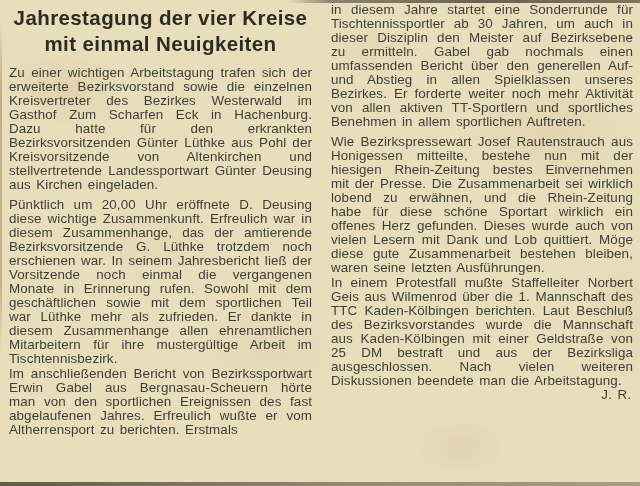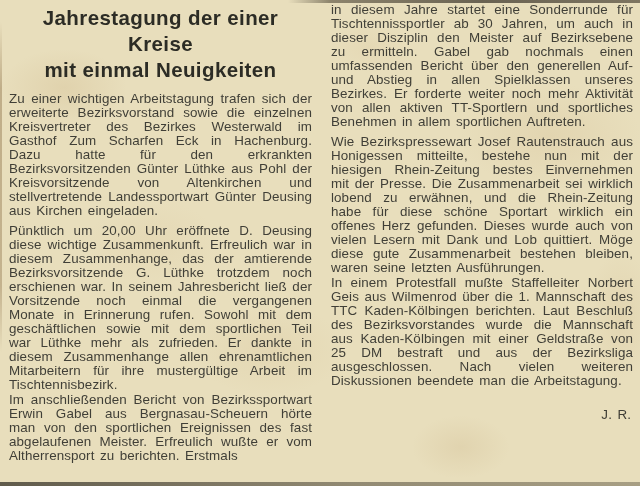--- a/index.html
+++ b/index.html
@@ -63,21 +63,20 @@
     letter-spacing: 0.1px;
     color: #403f37;
     hyphens: auto;
     -webkit-hyphens: auto;
   }
   p.body-par.gap-after { margin-bottom: 6px; }
   p.body-par.tight-after { margin-bottom: 1px; }
   .signature {
     float: right;
     padding-right: 2px;
-    margin-top: 20px;
   }
   
   .edge-top {
     position: absolute;
     top: 0;
     left: 288px;
     right: 0;
     height: 3px;
     background: linear-gradient(90deg, rgba(92,84,66,0) 0%, rgba(92,84,66,0.65) 12%, rgba(70,64,52,0.78) 55%, rgba(80,72,58,0.7) 100%);
   }
@@ -100,26 +99,26 @@
 </style>
 </head>
 <body>
 
 <div class="clipping">
 
   <div class="columns">
 
     <div class="col col-left">
       <h1 class="headline">
-        <span>Jahrestagung der einer Kreise</span>
+        <span>Jahrestagung der vier Kreise</span>
         <span>mit einmal Neuigkeiten</span>
       </h1>
       <p class="body-par gap-after" lang="de">Zu einer wichtigen Arbeitstagung trafen sich der erweiterte Bezirksvorstand sowie die einzelnen Kreisvertreter des Bezirkes Westerwald im Gasthof Zum Scharfen Eck in Hachenburg. Dazu hatte für den erkrankten Bezirksvorsitzenden Günter Lüthke aus Pohl der Kreisvorsitzende von Altenkirchen und stellvertretende Landessportwart Günter Deusing aus Kirchen eingeladen.</p>
       <p class="body-par tight-after" lang="de">Pünktlich um 20,00 Uhr eröffnete D. Deusing diese wichtige Zusammenkunft. Erfreulich war in diesem Zusammenhange, das der amtierende Bezirksvorsitzende G. Lüthke trotzdem noch erschienen war. In seinem Jahresbericht ließ der Vorsitzende noch einmal die vergangenen Monate in Erinnerung rufen. Sowohl mit dem geschäftlichen sowie mit dem sportlichen Teil war Lüthke mehr als zufrieden. Er dankte in diesem Zusammenhange allen ehrenamtlichen Mitarbeitern für ihre mustergültige Arbeit im Tischtennisbezirk.</p>
-      <p class="body-par" lang="de">Im anschließenden Bericht von Bezirkssportwart Erwin Gabel aus Bergnasau-Scheuern hörte man von den sportlichen Ereignissen des fast abgelaufenen Meister. Erfreulich wußte er vom Altherrensport zu berichten. Erstmals</p>
+      <p class="body-par" lang="de">Im anschließenden Bericht von Bezirkssportwart Erwin Gabel aus Bergnasau-Scheuern hörte man von den sportlichen Ereignissen des fast abgelaufenen Jahres. Erfreulich wußte er vom Altherrensport zu berichten. Erstmals</p>
     </div>
 
     <div class="col col-right">
       <p class="body-par gap-after" lang="de">in diesem Jahre startet eine Sonderrunde für Tischtennissportler ab 30 Jahren, um auch in dieser Disziplin den Meister auf Bezirksebene zu ermitteln. Gabel gab nochmals einen umfassenden Bericht über den generellen Auf- und Abstieg in allen Spielklassen unseres Bezirkes. Er forderte weiter noch mehr Aktivität von allen aktiven TT-Sportlern und sportliches Benehmen in allem sportlichen Auftreten.</p>
       <p class="body-par tight-after" lang="de">Wie Bezirkspressewart Josef Rautenstrauch aus Honigessen mitteilte, bestehe nun mit der hiesigen Rhein-Zeitung bestes Einvernehmen mit der Presse. Die Zusammenarbeit sei wirklich lobend zu erwähnen, und die Rhein-Zeitung habe für diese schöne Sportart wirklich ein offenes Herz gefunden. Dieses wurde auch von vielen Lesern mit Dank und Lob quittiert. Möge diese gute Zusammenarbeit bestehen bleiben, waren seine letzten Ausführungen.</p>
       <p class="body-par" lang="de">
         <span>In einem Protestfall mußte Staffelleiter Norbert Geis aus Wilmenrod über die 1. Mannschaft des TTC Kaden-Kölbingen berichten. Laut Beschluß des Bezirksvorstandes wurde die Mannschaft aus Kaden-Kölbingen mit einer Geldstraße von 25 DM bestraft und aus der Bezirksliga ausgeschlossen. Nach vielen weiteren Diskussionen beendete man die Arbeitstagung.</span>
         <span class="signature">J. R.</span>
       </p>
     </div>

